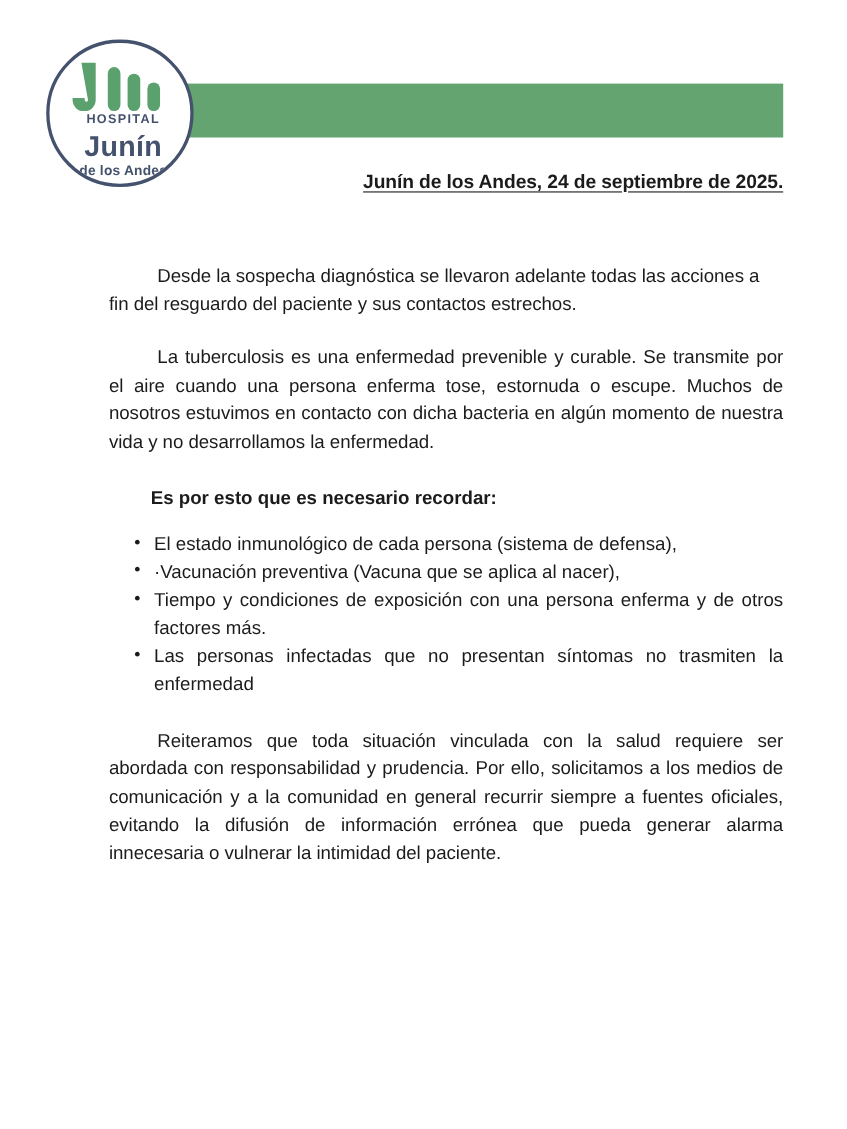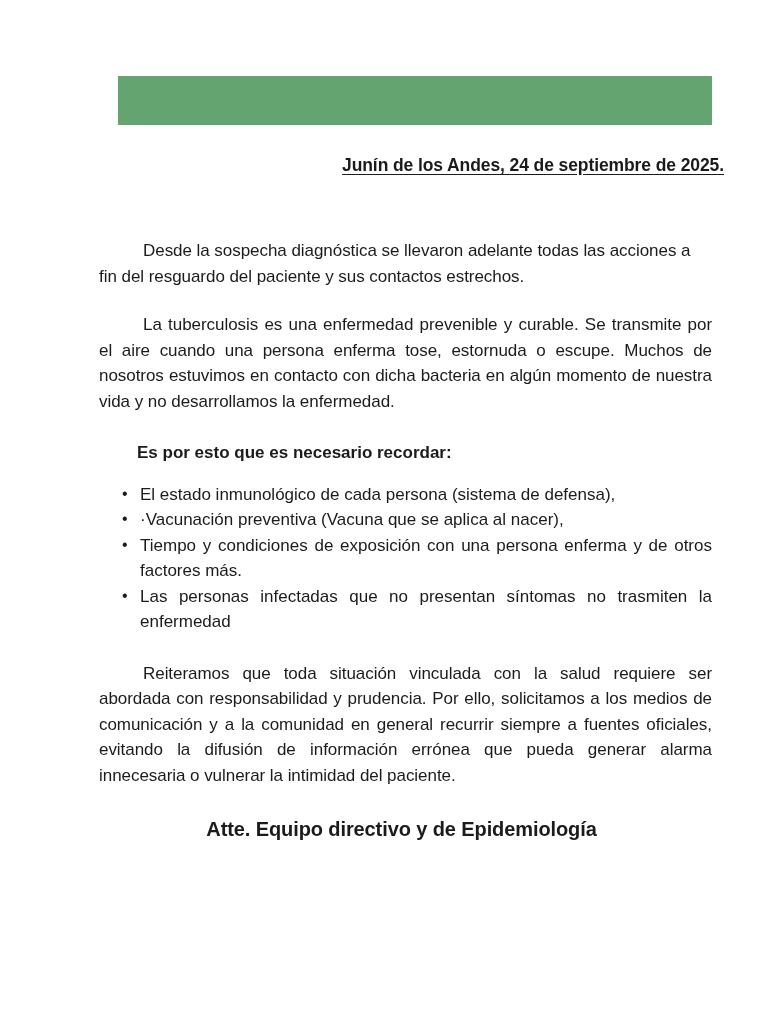--- a/index.html
+++ b/index.html
@@ -82,21 +82,21 @@
     font-size: 12.5px;
     font-weight: bold;
     color: #45526e;
     line-height: 1;
     letter-spacing: 0.2px;
   }
 
   
   .dateline-wrap {
     position: absolute;
-    left: 12px;
+    left: 0;
     top: 155px;
     width: 712px;
     text-align: right;
   }
   .dateline {
     display: inline-block;
     font-size: 17.5px;
     font-weight: bold;
     text-decoration: underline;
     text-underline-offset: 3px;
@@ -164,20 +164,33 @@
     padding-right: 8px;
   }
 </style>
 </head>
 <body>
 
 <div class="header">
 
   <div class="green-banner"></div>
 
+  <div class="logo">
+    <div class="logo-mark">
+      <svg width="96" height="54" viewBox="0 0 96 54" xmlns="http://www.w3.org/2000/svg" aria-hidden="true">
+        <path d="M10 4 h13 v34 a10 10 0 0 1 -10 10 h-1 a10 10 0 0 1 -10 -10 v-2 h11 v2 a1.5 1.5 0 0 0 3 0 z" fill="#5aa16e"></path>
+        <rect x="34" y="8" width="11.5" height="40" rx="5.75" fill="#5aa16e"></rect>
+        <rect x="52" y="14" width="11.5" height="34" rx="5.75" fill="#5aa16e"></rect>
+        <rect x="70" y="22" width="11.5" height="26" rx="5.75" fill="#5aa16e"></rect>
+      </svg>
+    </div>
+    <div class="logo-hospital">HOSPITAL</div>
+    <div class="logo-name">Junín</div>
+    <div class="logo-sub">de los Andes</div>
+  </div>
 
   <div class="dateline-wrap">
     <span class="dateline">Junín de los Andes, 24 de septiembre de 2025.</span>
   </div>
 </div>
 
 <div class="doc-body">
 
   <p class="para noindent-justify">Desde la sospecha diagnóstica se llevaron adelante todas las acciones a fin del resguardo del paciente y sus contactos estrechos.</p>
 
@@ -193,14 +206,13 @@
     <li>El estado inmunológico de cada persona (sistema de defensa),</li>
     <li>·Vacunación preventiva (Vacuna que se aplica al nacer),</li>
     <li class="last-line-left">Tiempo y condiciones de exposición con una persona enferma y de otros factores más.</li>
     <li class="last-line-left">Las personas infectadas que no presentan síntomas no trasmiten la enfermedad</li>
   </ul>
 
   <div class="gap-lg"></div>
 
   <p class="para">Reiteramos que toda situación vinculada con la salud requiere ser abordada con responsabilidad y prudencia. Por ello, solicitamos a los medios de comunicación y a la comunidad en general recurrir siempre a fuentes oficiales, evitando la difusión de información errónea que pueda generar alarma innecesaria o vulnerar la intimidad del paciente.</p>
 
-  <p class="signature">Atte. Equipo directivo y de Epidemiología</p>
 </div>
 
 </body></html>

